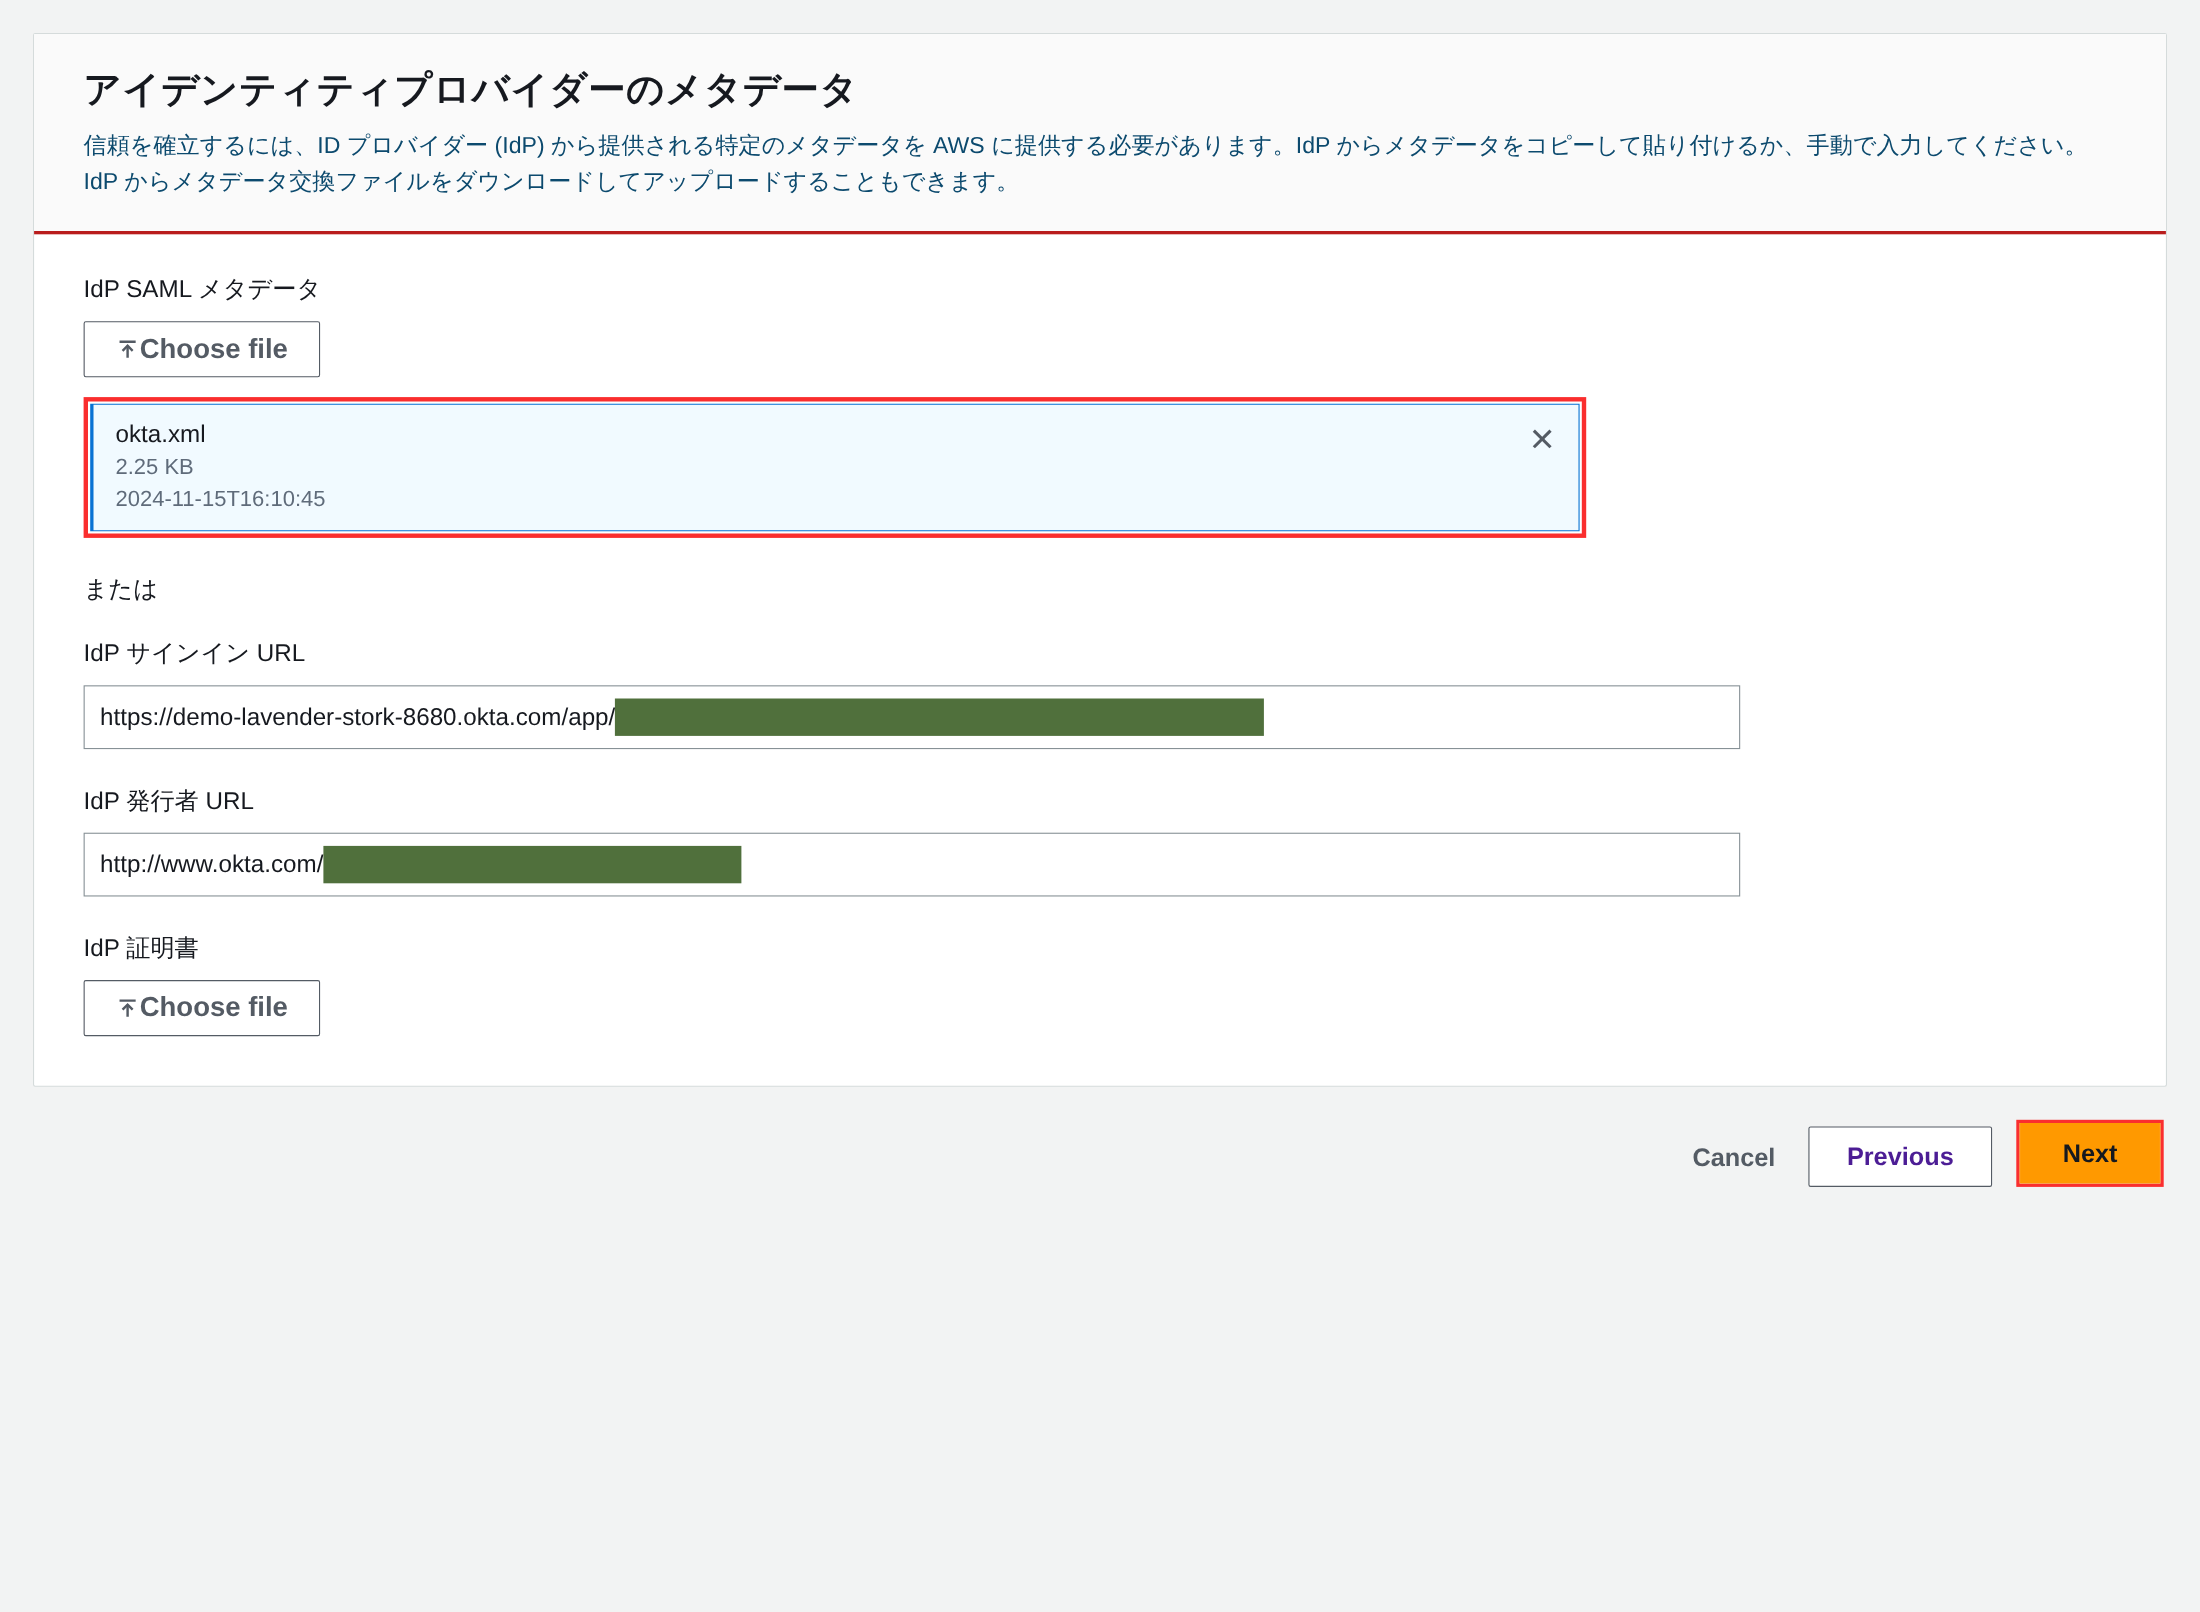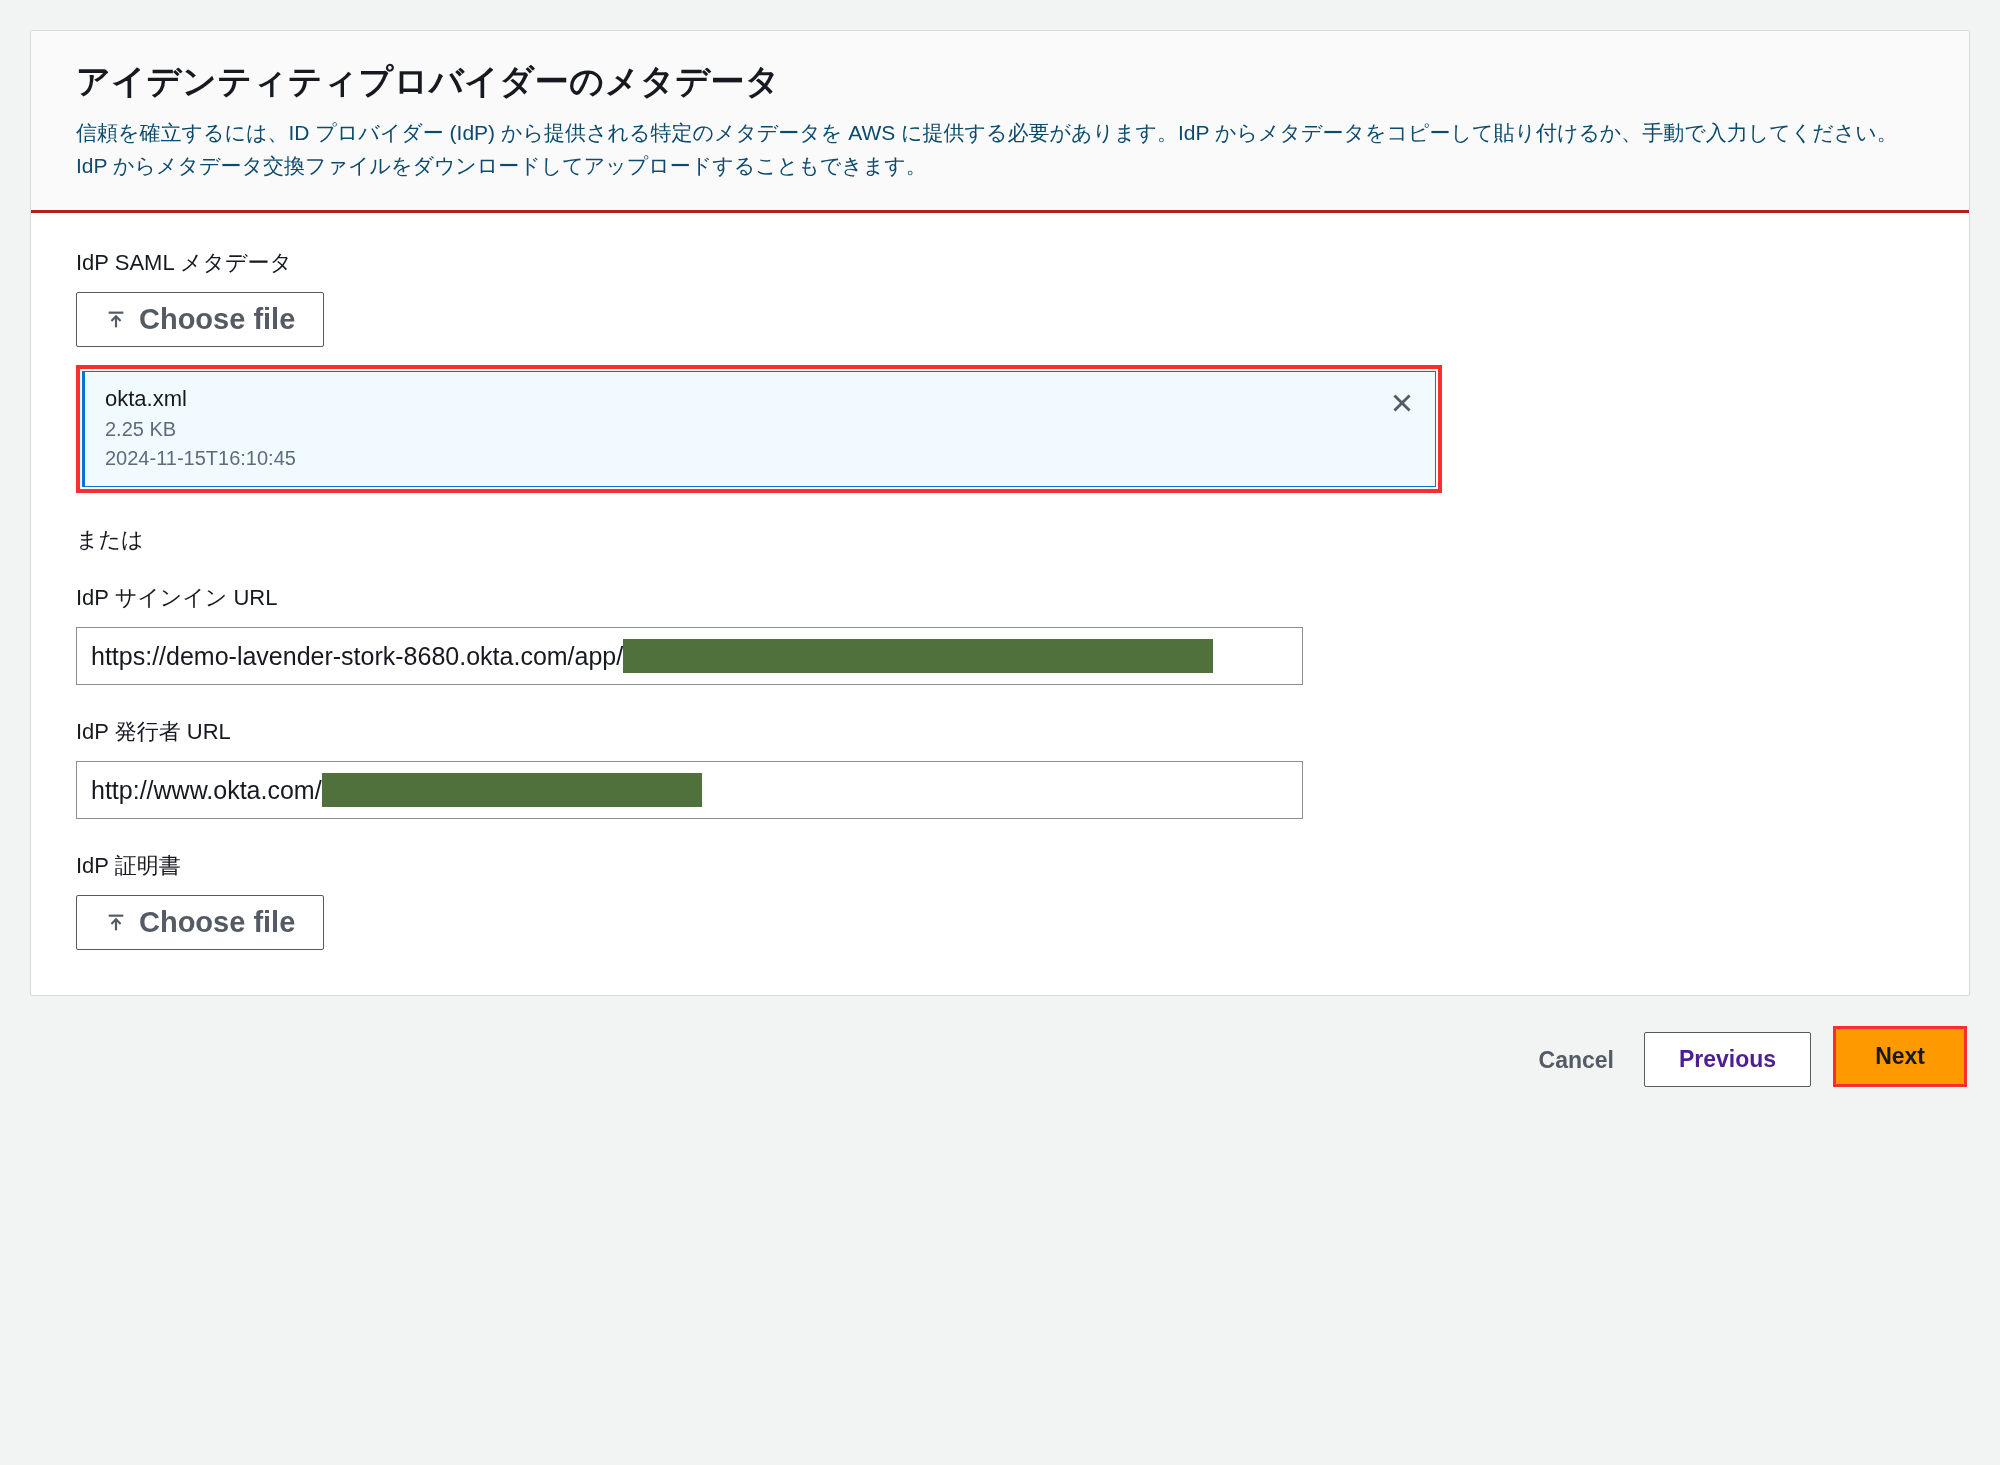--- a/index.html
+++ b/index.html
@@ -38,26 +38,25 @@
     }
     .field-label {
       font-size: 22px;
       color: #16191f;
       font-weight: 400;
       margin-bottom: 14px;
     }
     .choose-btn {
       display: inline-flex;
       align-items: center;
-      gap: 12px;
       border: 1.5px solid #545b64;
       background: #ffffff;
       color: #545b64;
       padding: 10px 28px;
-      font-size: 29px;
+      font-size: 25px;
       font-weight: 700;
       cursor: pointer;
       border-radius: 2px;
     }
     .choose-btn .up-icon {
       display: inline-flex;
       align-items: center;
       justify-content: center;
       width: 22px;
       height: 22px;
@@ -95,25 +94,25 @@
     .close-icon svg { stroke: #545b64; }
     .or-sep {
       font-size: 22px;
       color: #16191f;
       margin: 32px 0 28px;
     }
     .input-row {
       margin-bottom: 32px;
     }
     .input-box {
-      width: 1227px;
+      width: 1506px;
       max-width: 100%;
       border: 1.5px solid #879196;
       padding: 11px 14px;
-      font-size: 25px;
+      font-size: 22px;
       color: #16191f;
       display: flex;
       align-items: center;
       background: #fff;
       position: relative;
     }
     .redact {
       background: #50703c;
       height: 34px;
       display: inline-block;

